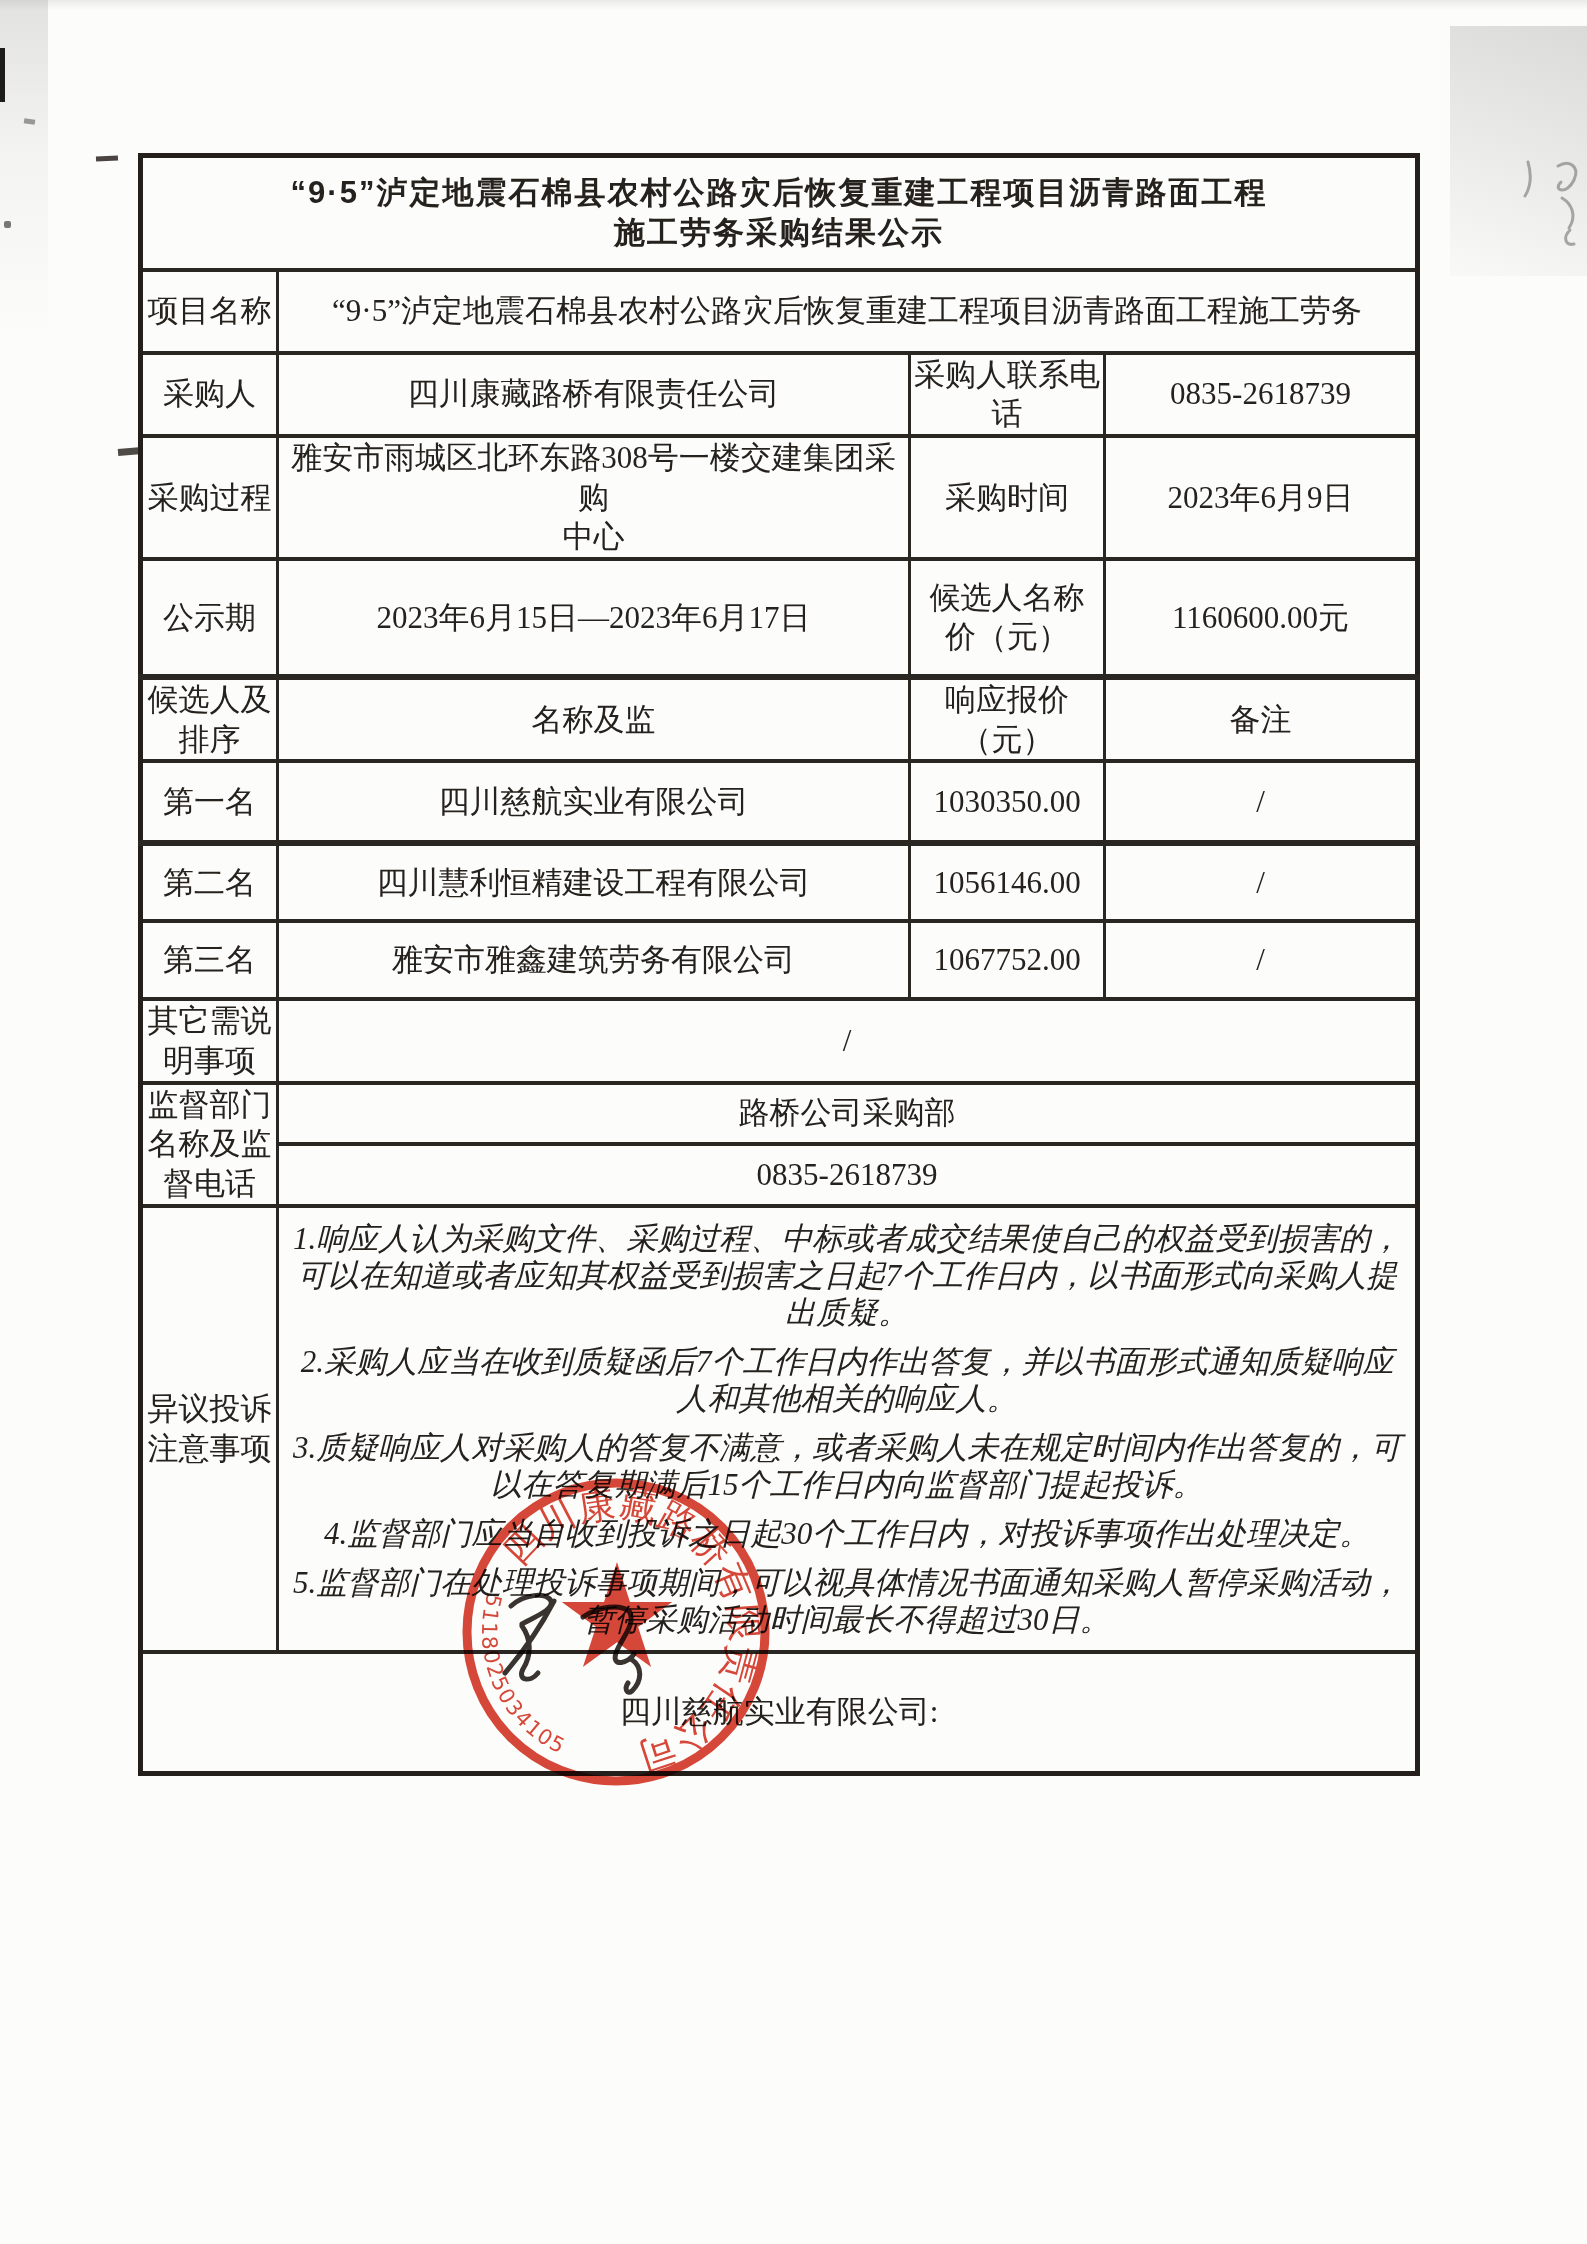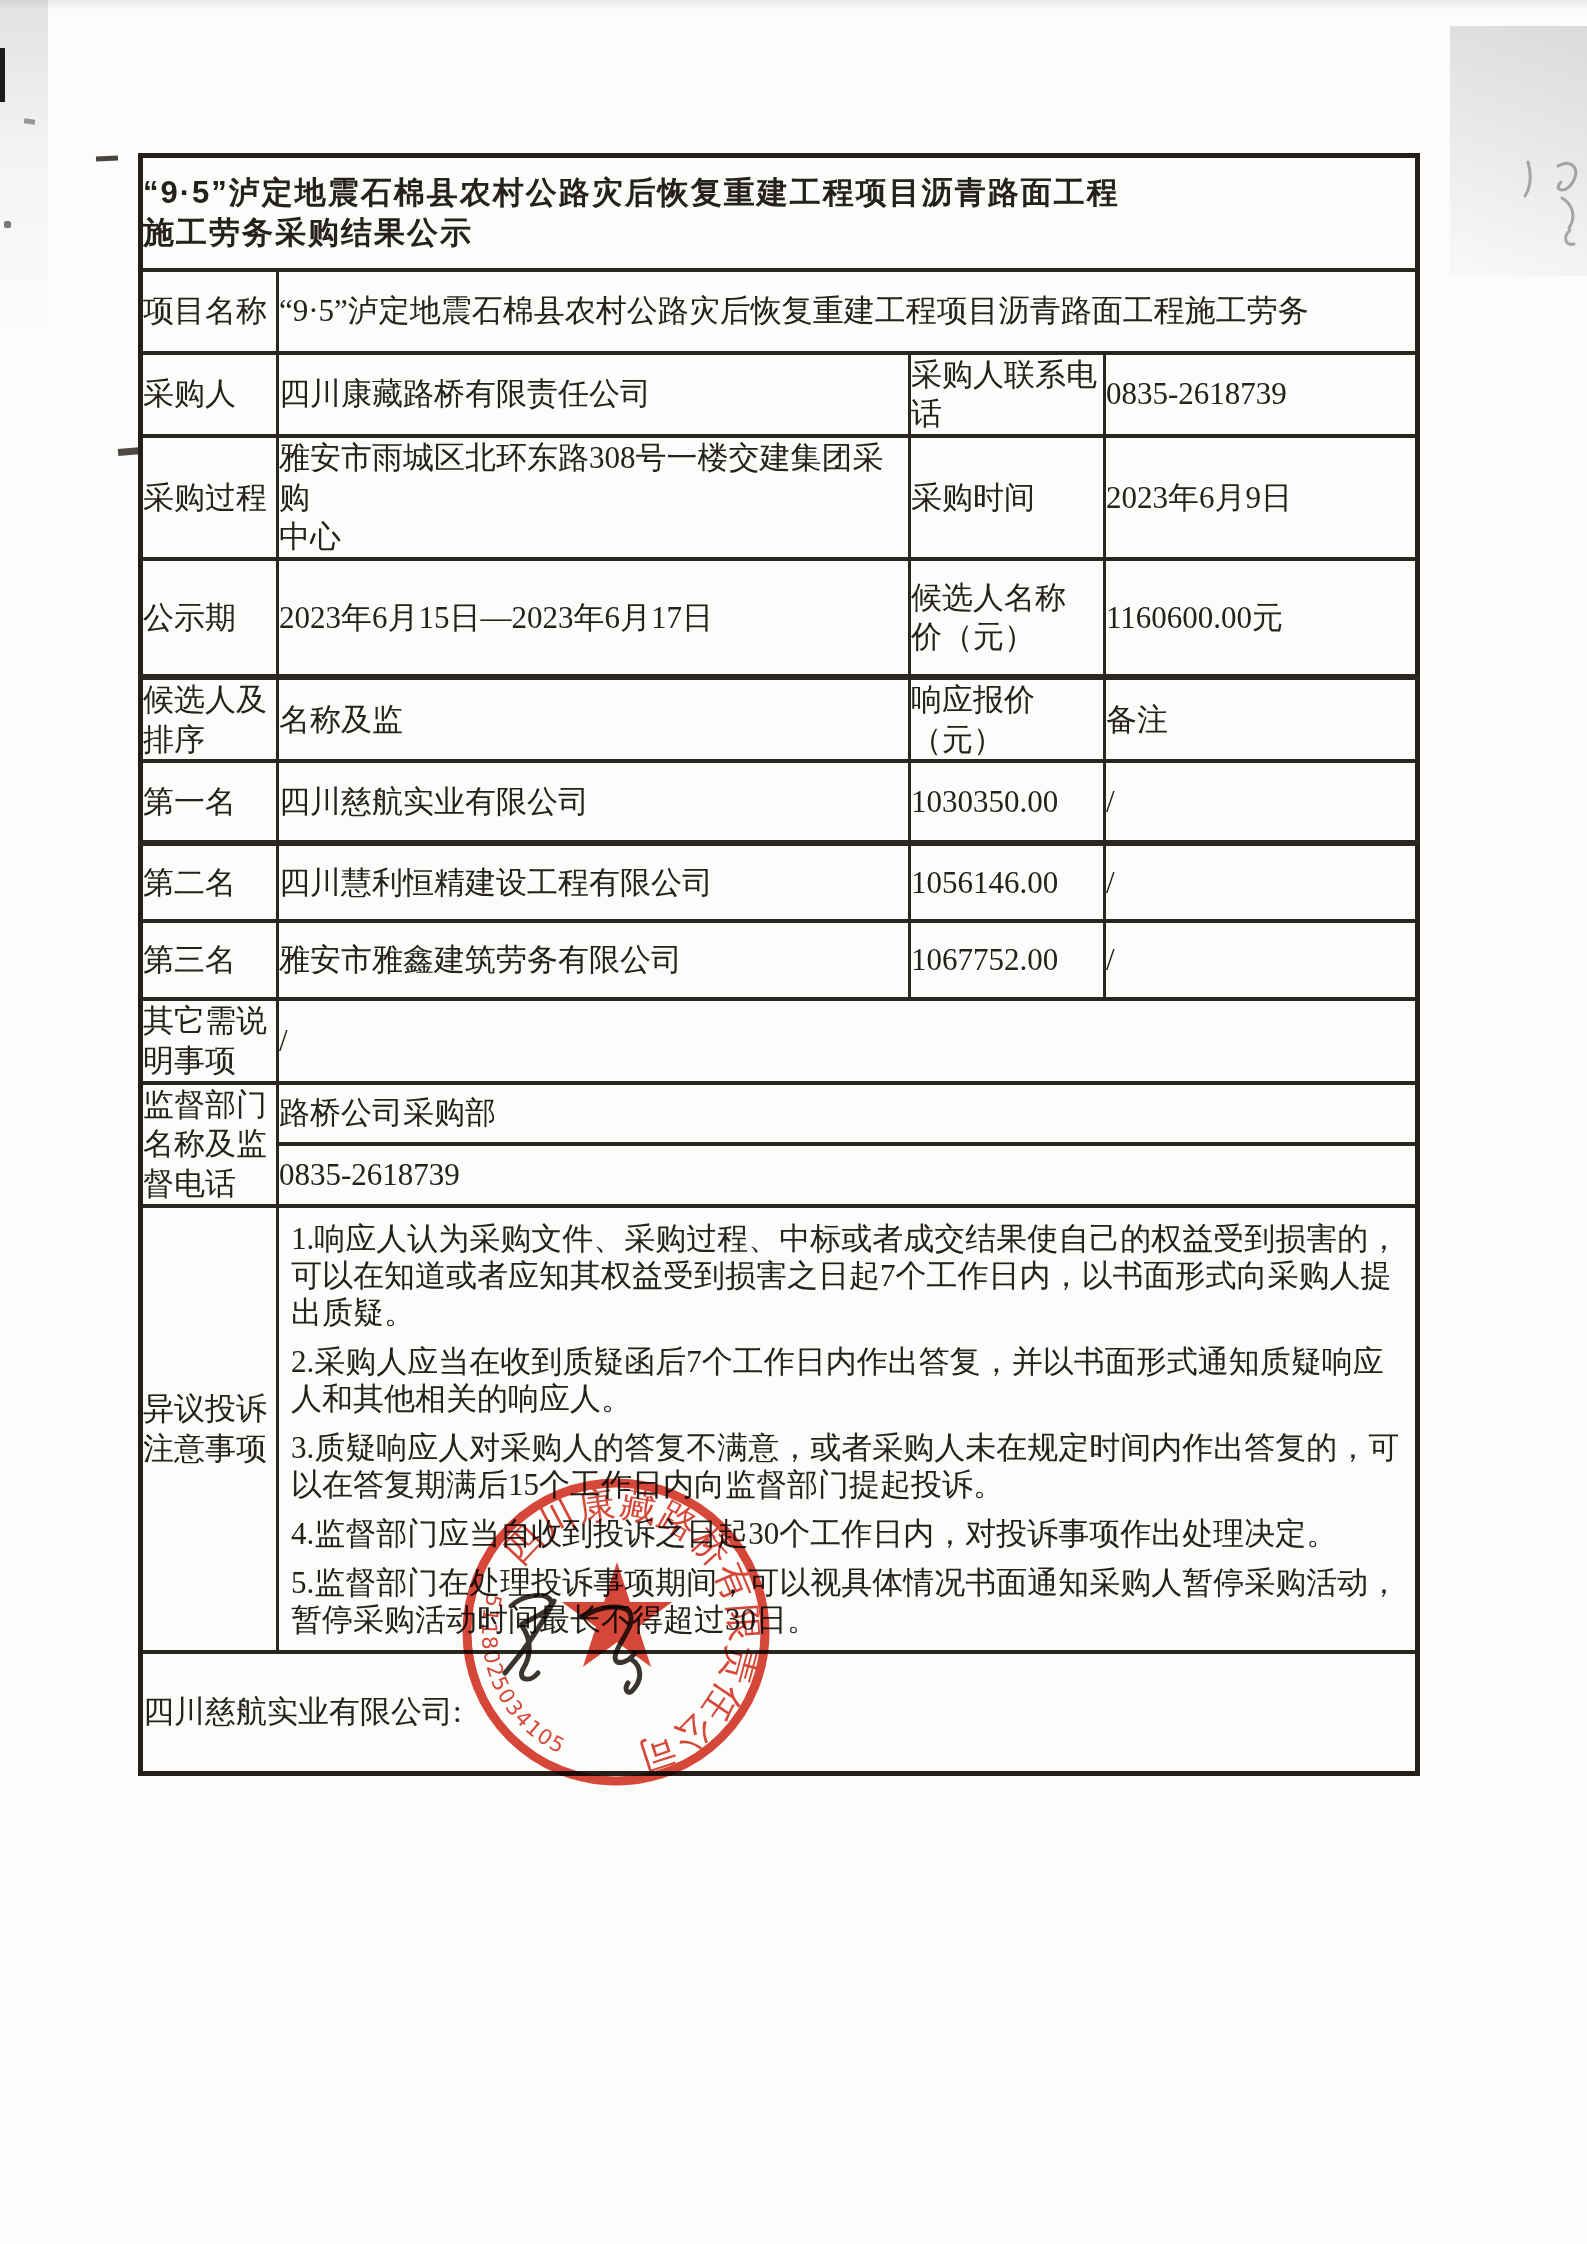--- a/index.html
+++ b/index.html
@@ -17,28 +17,28 @@
   .mark-dot1{left:24px;top:119px;width:11px;height:5px;background:#7a7a78;opacity:.75;transform:rotate(8deg);}
   .mark-dot2{left:4px;top:221px;width:7px;height:7px;background:#5a5856;opacity:.8;border-radius:2px;}
   .mark-dash1{left:96px;top:156px;width:22px;height:5px;background:#35302c;opacity:.9;transform:rotate(-3deg);}
   .mark-dash2{left:118px;top:448px;width:24px;height:7px;background:#2f2a26;opacity:.85;transform:rotate(-5deg);}
   .pencil{left:1500px;top:140px;}
   
   table.doc{position:absolute;left:138px;top:153px;width:1277px;height:1532px;
     border-collapse:collapse;table-layout:fixed;background:transparent;
     border:5px solid #241f1b;}
   table.doc td{border:3px solid #2a2622;border-top-width:4px;border-bottom-width:4px;
-    padding:0;text-align:left;vertical-align:middle;font-size:31px;line-height:1.28;}
+    padding:0;text-align:center;vertical-align:middle;font-size:31px;line-height:1.28;}
   tr.hvy td{border-top-width:6px;}
   td.pre{white-space:pre-line;margin-top:28px;}
   td.title-cell{font-family:"Liberation Sans","DejaVu Sans",sans-serif;font-weight:bold;
     font-size:41px;line-height:56px;letter-spacing:2px;}
   td.left{text-align:left;padding:0 8px;}
   td.notes{text-align:left;padding:4px 16px 4px 10px;}
-  td.notes p{margin:12px;font-size:31px;line-height:37px;}
+  td.notes p{margin:12px;font-size:31px;line-height:37px;font-style:italic;}
   td.sign{text-align:left;padding-left:6px;font-size:32px;}
   
   svg.stamp,svg.signature{position:absolute;mix-blend-mode:multiply;}
   svg.stamp{left:440px;top:1450px;}
   svg.signature{left:495px;top:1585px;}
 </style>
 </head>
 <body>
 
 <div class="abs wash-top"></div>

